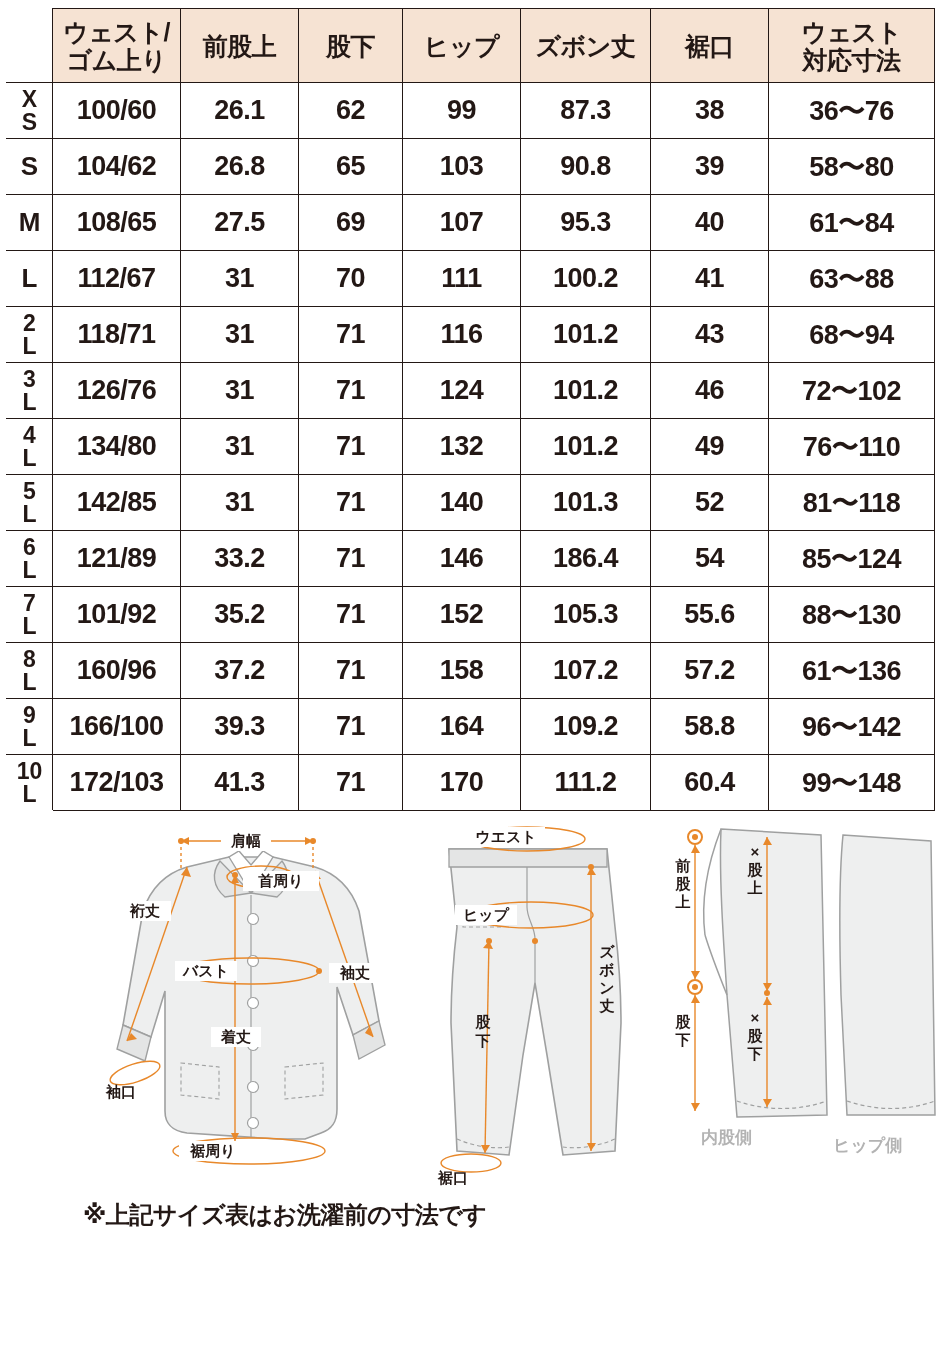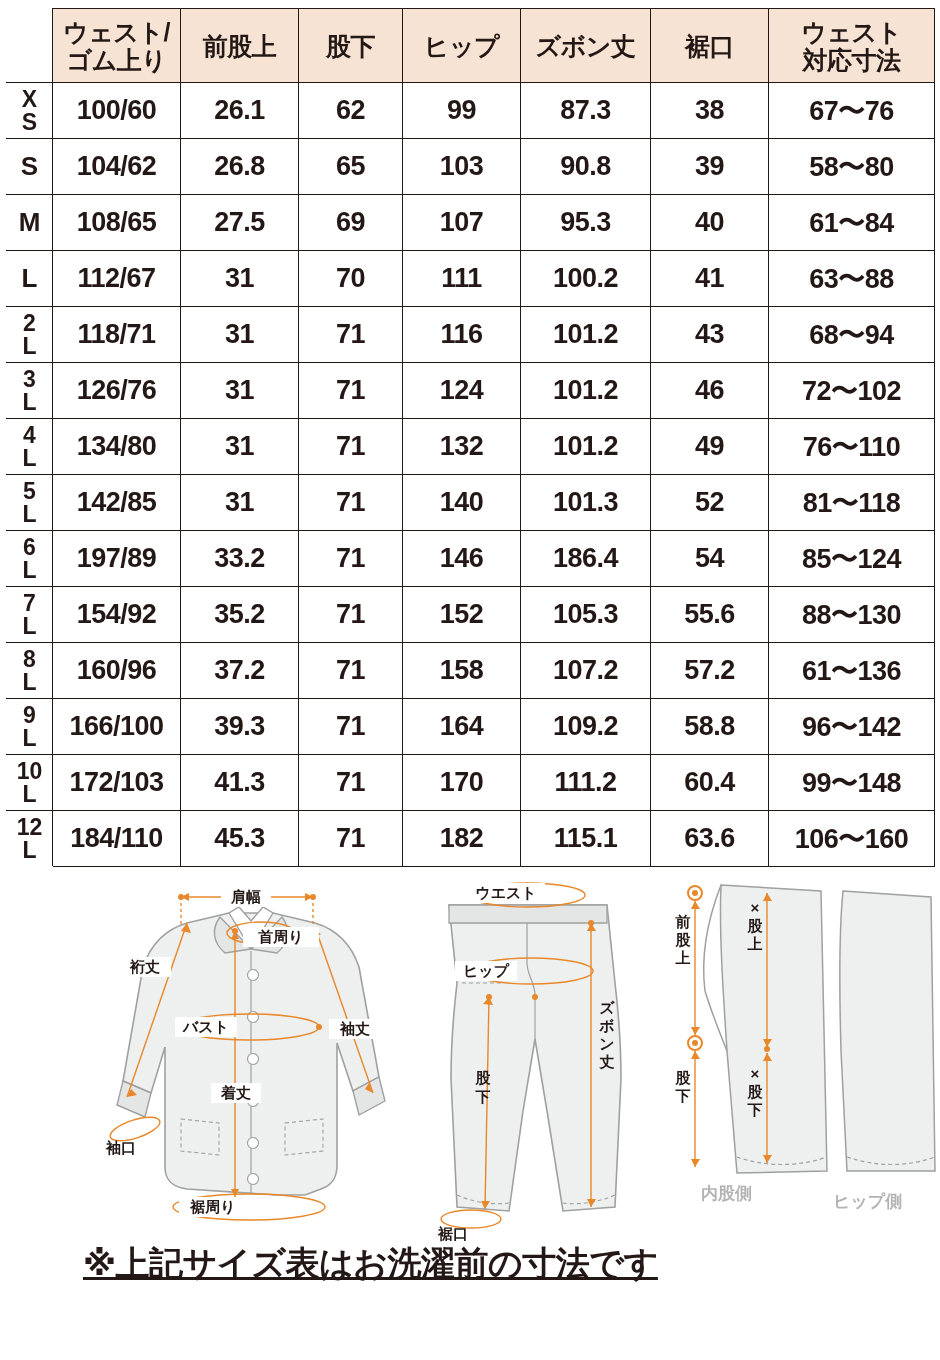--- a/index.html
+++ b/index.html
@@ -81,25 +81,24 @@
     height: 420px;
     margin-top: 4px;
     margin-left: 15px;
   }
   .diagram-svg { display: block; }
 
   .footnote {
     position: absolute;
     left: 68px;
     bottom: 4px;
-    font-size: 34px;
+    font-size: 24px;
     font-weight: bold;
     color: #231815;
     letter-spacing: -0.5px;
-    text-decoration: underline;
   }
   svg text {
     font-family: "Liberation Sans", "DejaVu Sans", sans-serif;
     font-weight: bold;
     fill: #231815;
   }
   .lbl { font-size: 15px; }
   .lbl-gray { font-size: 17px; fill: #b3b3b3; }
 </style>
 </head>
@@ -140,21 +139,21 @@
           <td class="size-label">
             <span class="two-line">X</span>
             <span class="two-line">S</span>
           </td>
           <td>100/60</td>
           <td>26.1</td>
           <td>62</td>
           <td>99</td>
           <td>87.3</td>
           <td>38</td>
-          <td>67〜76</td>
+          <td>36〜76</td>
         </tr>
         <tr>
           <td class="size-label">
             <span>S</span>
           </td>
           <td>104/62</td>
           <td>26.8</td>
           <td>65</td>
           <td>103</td>
           <td>90.8</td>
@@ -235,34 +234,34 @@
           <td>140</td>
           <td>101.3</td>
           <td>52</td>
           <td>81〜118</td>
         </tr>
         <tr>
           <td class="size-label">
             <span class="two-line">6</span>
             <span class="two-line">L</span>
           </td>
-          <td>197/89</td>
+          <td>121/89</td>
           <td>33.2</td>
           <td>71</td>
           <td>146</td>
           <td>186.4</td>
           <td>54</td>
           <td>85〜124</td>
         </tr>
         <tr>
           <td class="size-label">
             <span class="two-line">7</span>
             <span class="two-line">L</span>
           </td>
-          <td>154/92</td>
+          <td>101/92</td>
           <td>35.2</td>
           <td>71</td>
           <td>152</td>
           <td>105.3</td>
           <td>55.6</td>
           <td>88〜130</td>
         </tr>
         <tr>
           <td class="size-label">
             <span class="two-line">8</span>
@@ -294,33 +293,20 @@
             <span class="two-line">10</span>
             <span class="two-line">L</span>
           </td>
           <td>172/103</td>
           <td>41.3</td>
           <td>71</td>
           <td>170</td>
           <td>111.2</td>
           <td>60.4</td>
           <td>99〜148</td>
-        </tr>
-        <tr>
-          <td class="size-label">
-            <span class="two-line">12</span>
-            <span class="two-line">L</span>
-          </td>
-          <td>184/110</td>
-          <td>45.3</td>
-          <td>71</td>
-          <td>182</td>
-          <td>115.1</td>
-          <td>63.6</td>
-          <td>106〜160</td>
         </tr>
       </tbody>
   </table>
 </div>
 
 <div class="diagram-area">
   <svg class="diagram-svg" width="940" height="420" viewBox="0 0 940 420">
 
     <g>
 

